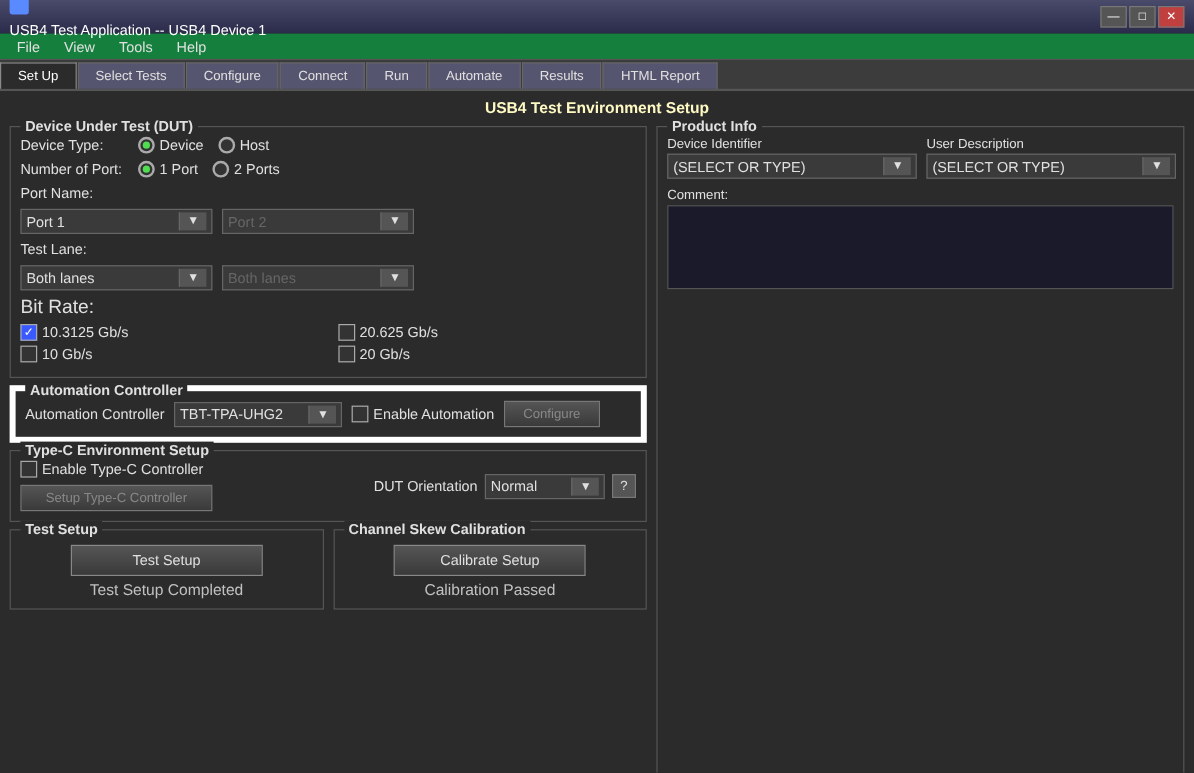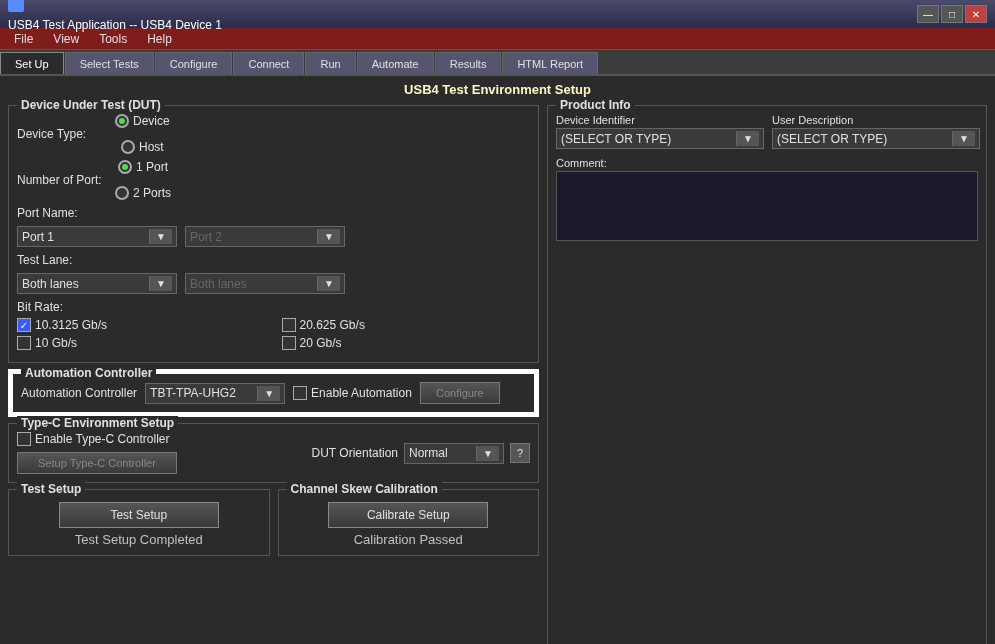--- a/index.html
+++ b/index.html
@@ -43,21 +43,21 @@
       background: #555;
       border: 1px solid #777;
       color: #fff;
       font-size: 10px;
       cursor: pointer;
       display: flex; align-items: center; justify-content: center;
     }
     .title-btn.close { background: #c04040; }
     
     .menu-bar {
-      background: #7f1d1d;
+      background: #15803d;
       height: 22px;
       display: flex;
       align-items: center;
       padding: 0 4px;
       border-bottom: 1px solid #555;
     }
     .menu-item {
       padding: 2px 10px;
       color: #e0e0e0;
       cursor: pointer;
@@ -145,21 +145,20 @@
     }
     .field-label {
       color: #e0e0e0;
       min-width: 90px;
       font-size: 12px;
     }
     .radio-group {
       display: flex;
       gap: 12px;
       align-items: center;
-      flex-direction: column;
     }
     .radio-option {
       display: flex; align-items: center; gap: 4px;
       cursor: pointer;
     }
     .radio-circle {
       width: 14px; height: 14px;
       border-radius: 50%;
       border: 2px solid #aaa;
       background: #333;
@@ -194,21 +193,21 @@
       font-size: 10px;
     }
     .port-row {
       display: flex; gap: 8px; margin-bottom: 6px;
     }
     .test-lane-row {
       display: flex; gap: 8px; margin-bottom: 6px;
     }
     
     .bitrate-section { margin-bottom: 4px; }
-    .bitrate-title { color: #e0e0e0; font-size: 12px; margin-bottom: 4px; }
+    .bitrate-title { color: #e0e0e0; font-size: 16px; margin-bottom: 4px; }
     .bitrate-grid {
       display: grid;
       grid-template-columns: 1fr 1fr;
       gap: 4px 16px;
     }
     .checkbox-option {
       display: flex; align-items: center; gap: 4px; cursor: pointer;
     }
     .checkbox-box {
       width: 14px; height: 14px;

